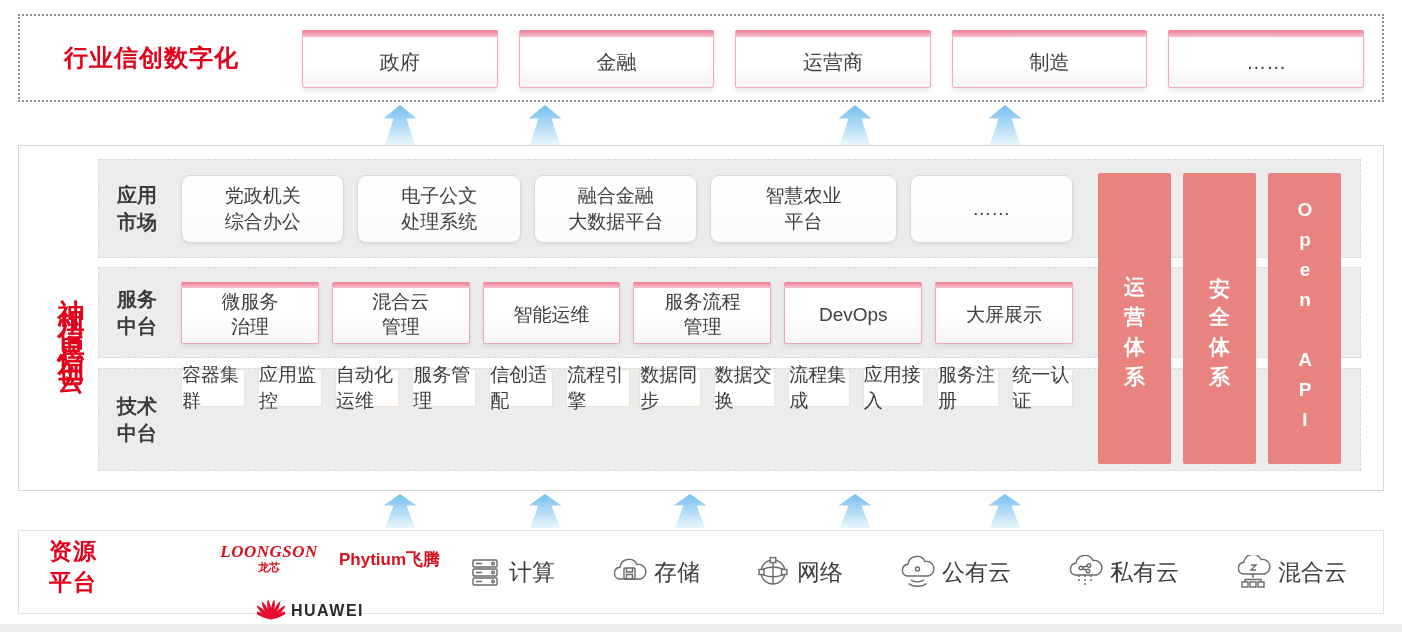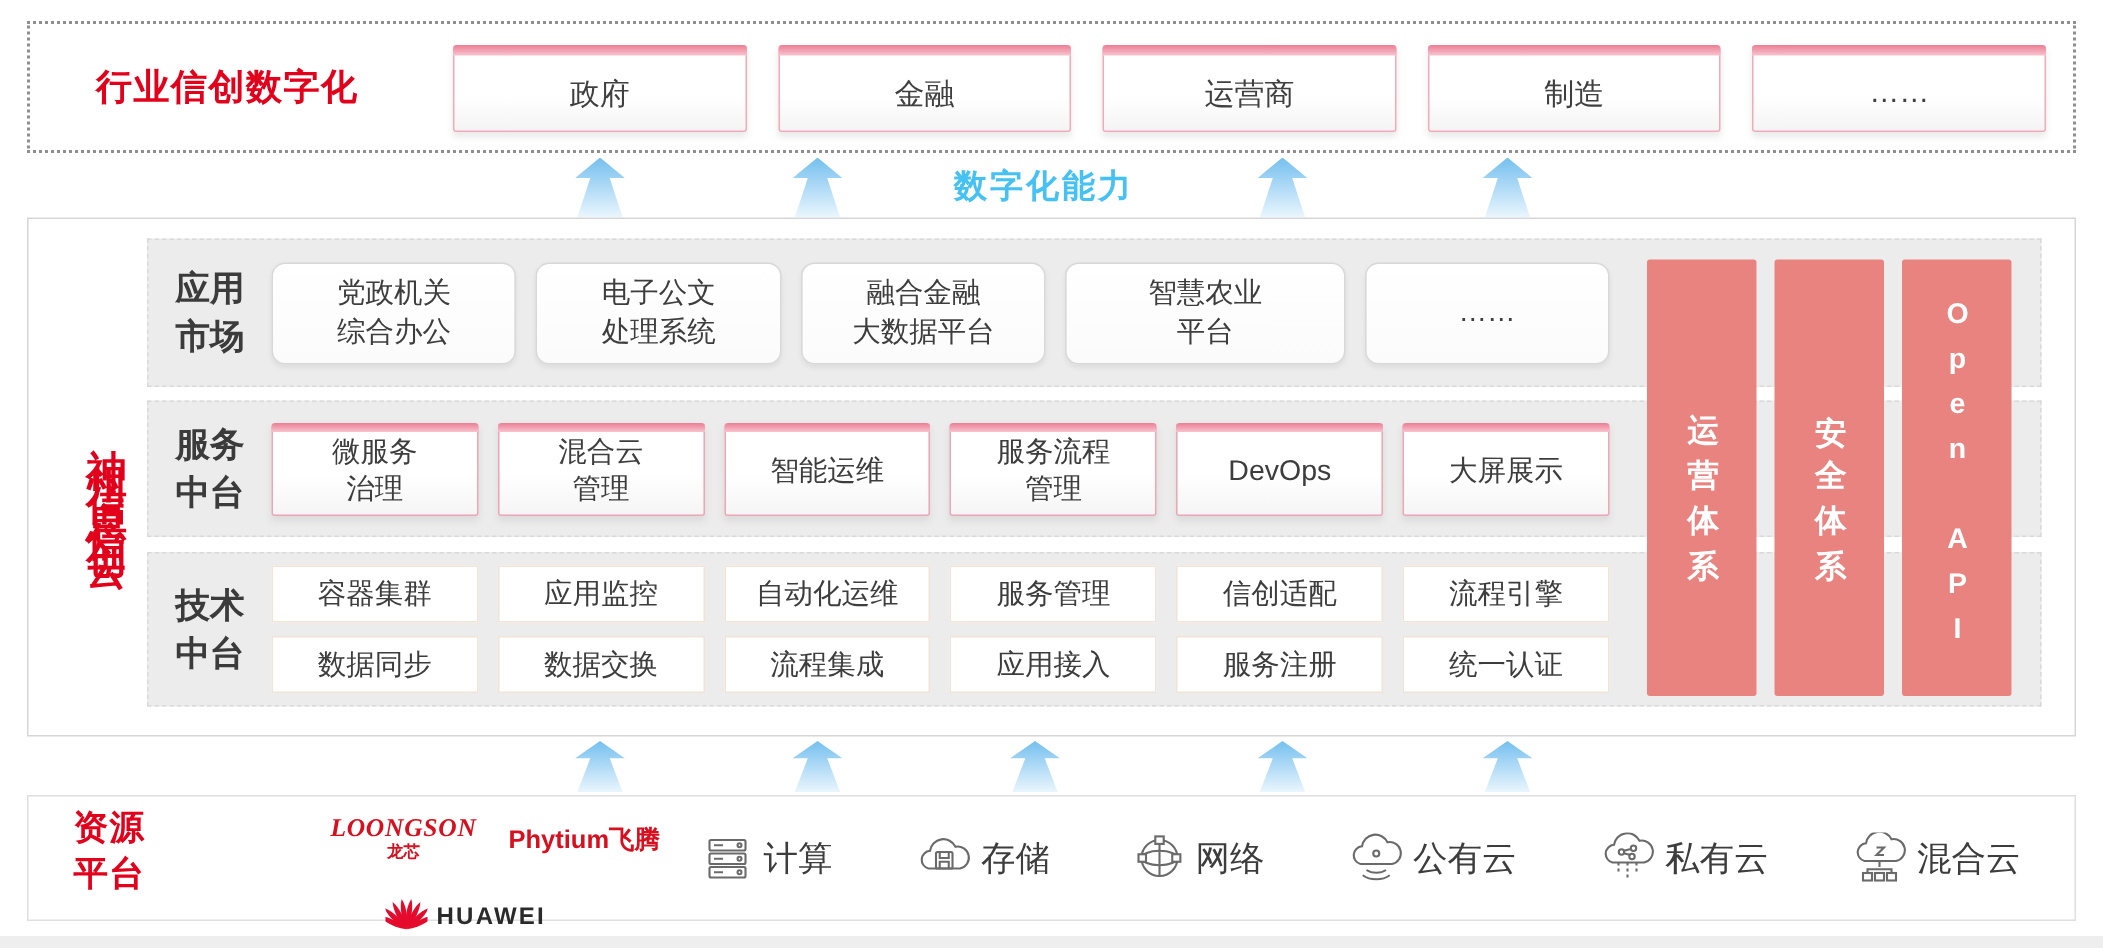--- a/index.html
+++ b/index.html
@@ -37,41 +37,41 @@
     display:flex; align-items:center; justify-content:center; }
   .vertical-title span { writing-mode:vertical-rl; text-orientation:upright;
     font-size:27px; font-weight:bold; color:#e2001b; letter-spacing:12px; }
 
   .band-row { position:absolute; left:79px; width:1263px; background:#ececec;
     border:1px dashed #d9d9d9; }
   .row-app     { top:13px;  height:99px; }
   .row-service { top:121px; height:91px; }
   .row-tech    { top:222px; height:103px; }
   .row-label { position:absolute; left:18px; top:0; bottom:0; width:56px;
-    display:flex; align-items:center; font-size:23px; font-weight:bold; color:#3b3b3b;
+    display:flex; align-items:center; font-size:20px; font-weight:bold; color:#3b3b3b;
     line-height:1.35; }
   .row-boxes { position:absolute; left:82px; right:287px; top:0; bottom:0;
     display:flex; align-items:center; gap:13px; }
 
   .app-box { flex:1; height:68px; background:linear-gradient(#ffffff,#fbfbfb);
     border:1px solid #d8d8d8; border-radius:9px; box-shadow:0 2px 3px rgba(170,170,170,.2);
     display:flex; align-items:center; justify-content:center; text-align:center;
     font-size:19px; color:#3d3d3d; line-height:1.35; }
   .row-app .app-box:nth-child(4) { flex:1.14; }
   .row-app .app-box:nth-child(6) { flex:0.76; }
 
   .svc-box { flex:1; position:relative; height:62px; background:linear-gradient(#ffffff 55%,#f5f5f5);
     border:1px solid #eda6b5; border-radius:2px; box-shadow:0 3px 4px rgba(170,170,170,.25);
     display:flex; align-items:center; justify-content:center; text-align:center;
     font-size:19px; color:#3d3d3d; line-height:1.3; padding-top:5px; }
   .svc-box::before { content:""; position:absolute; left:-1px; right:-1px; top:-1px; height:6px;
     background:linear-gradient(#ec7d95,#f8c3ce); border-radius:3px 3px 0 0; }
 
   .tech-col { position:absolute; left:82px; right:287px; top:0; bottom:0;
-    display:flex; flex-direction:column; justify-content:center; gap:9px; }
+    display:flex; flex-direction:row; justify-content:center; gap:9px; }
   .tech-line { display:flex; gap:13px; }
   .tech-box { flex:1; height:38px; background:#fff; border:1px solid #f1e3d6;
     display:flex; align-items:center; justify-content:center;
     font-size:19px; color:#3d3d3d; }
 
   .pillar { position:absolute; top:27px; height:291px; width:73px; background:#e8837f;
     border-radius:2px; display:flex; align-items:center; justify-content:center; }
   .pillar-cn span { writing-mode:vertical-rl; text-orientation:upright; color:#fff;
     font-size:21px; font-weight:bold; letter-spacing:30px; }
   .pillar-en span { writing-mode:vertical-rl; text-orientation:upright; color:#fff;
@@ -112,21 +112,20 @@
       <div class="industry-box">政府</div>
       <div class="industry-box">金融</div>
       <div class="industry-box">运营商</div>
       <div class="industry-box">制造</div>
       <div class="industry-box">……</div>
     </div>
   </div>
 
   <div class="up-arrow cap-arrow" style="left:382px"></div>
   <div class="up-arrow cap-arrow" style="left:527px"></div>
-  <div class="cap-label">数字化能力</div>
   <div class="up-arrow cap-arrow" style="left:837px"></div>
   <div class="up-arrow cap-arrow" style="left:987px"></div>
 
   <div class="main-panel">
     <div class="vertical-title">
       <span>神州信息信创云</span>
     </div>
 
     <div class="band-row row-app">
       <div class="row-label ml">应用

